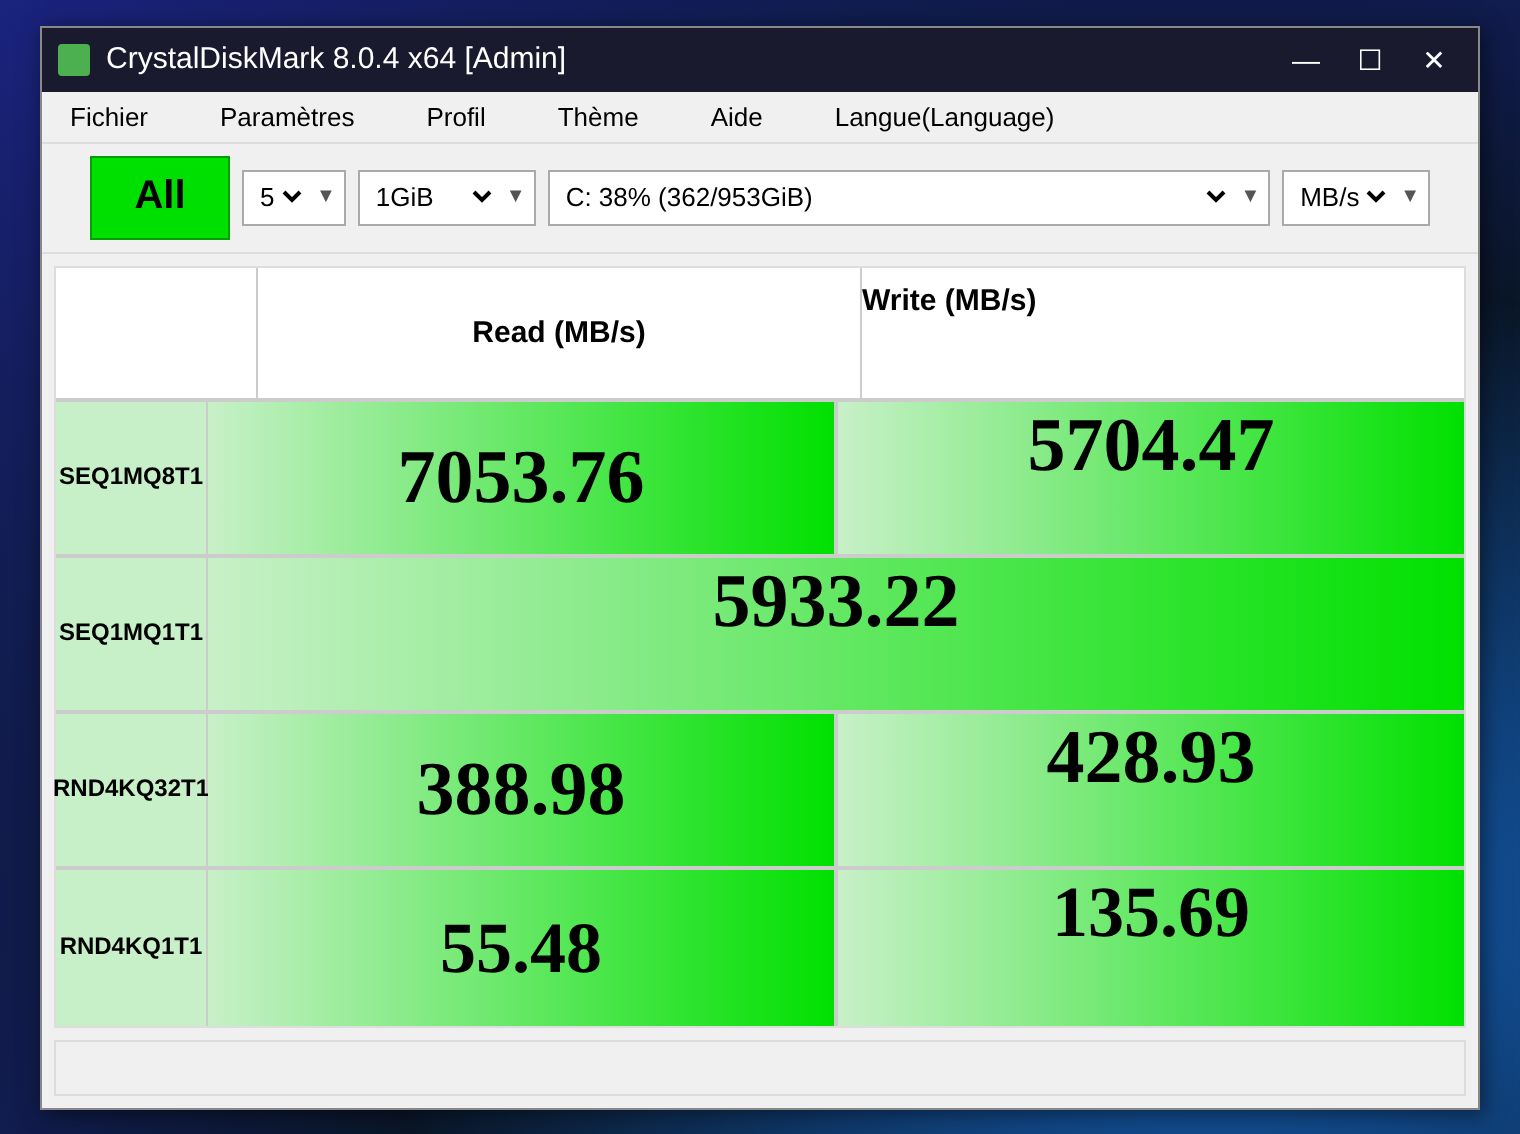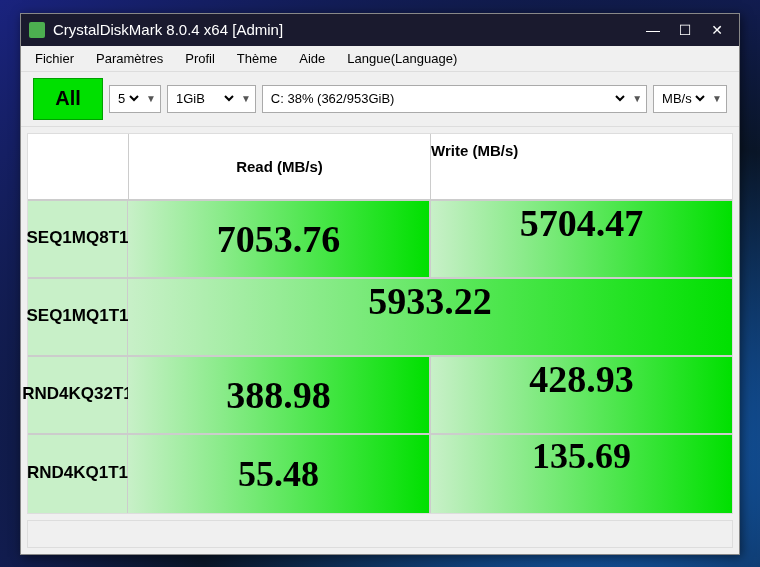--- a/index.html
+++ b/index.html
@@ -53,34 +53,34 @@
       cursor: pointer;
       font-size: 14px;
       display: flex;
       align-items: center;
       justify-content: center;
     }
     .menu-bar {
       background: #f0f0f0;
       display: flex;
       padding: 3px 6px;
-      gap: 6px;
+      gap: 20px;
       border-bottom: 1px solid #ddd;
     }
     .menu-item {
       padding: 2px 8px;
       font-size: 13px;
       cursor: pointer;
       color: #000;
     }
     .toolbar {
       background: #f0f0f0;
       display: flex;
       align-items: center;
-      padding: 6px 12px;
+      padding: 6px 24px;
       gap: 6px;
       border-bottom: 1px solid #ddd;
     }
     .btn-all {
       background: #00e000;
       color: black;
       font-weight: bold;
       font-size: 20px;
       width: 70px;
       height: 42px;
@@ -138,29 +138,29 @@
     }
     .data-row {
       display: flex;
       border-bottom: 2px solid #ccc;
       height: 78px;
     }
     .data-row:last-child {
       border-bottom: none;
     }
     .row-label {
-      width: 100px;
+      width: 76px;
       flex-shrink: 0;
       background: #c8f0c8;
       border-right: 1px solid #ccc;
       display: flex;
       align-items: center;
       justify-content: center;
       text-align: center;
-      font-size: 17px;
+      font-size: 12px;
       font-weight: bold;
       color: #000;
       line-height: 1.3;
     }
     .row-read {
       flex: 1;
       background: linear-gradient(to right, #c8f0c8, #00e000);
       display: flex;
       align-items: center;
       justify-content: center;

